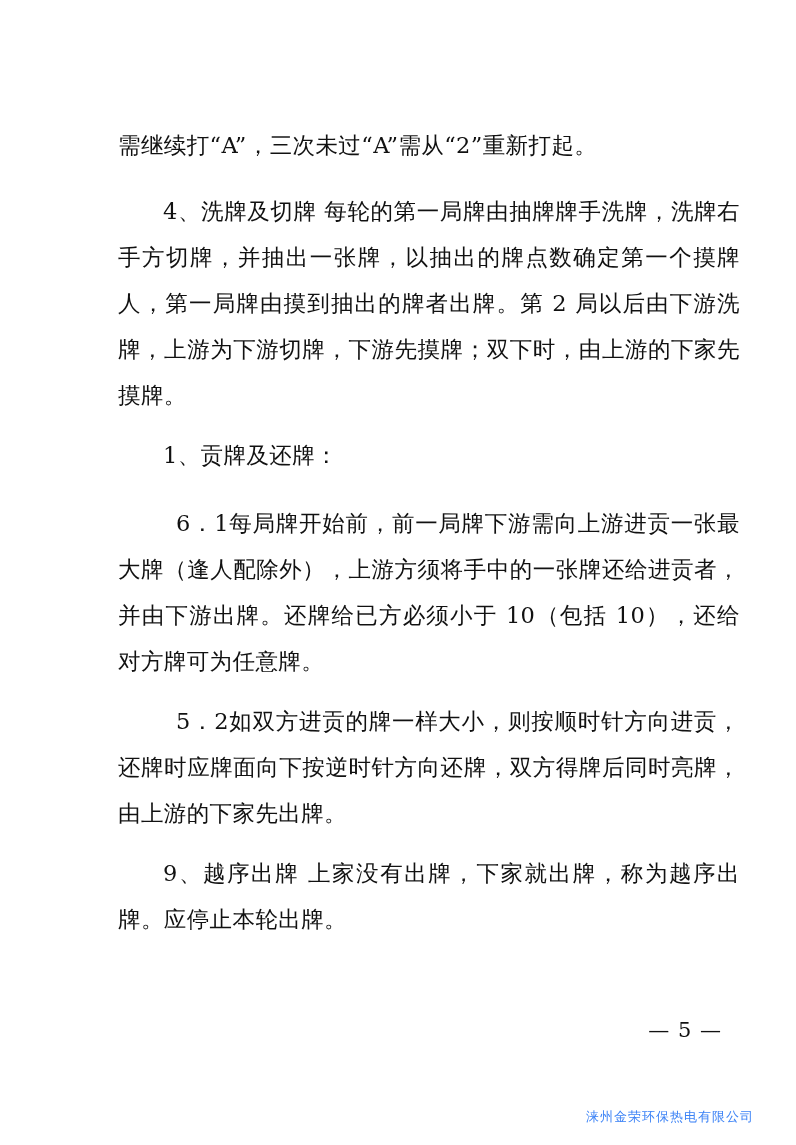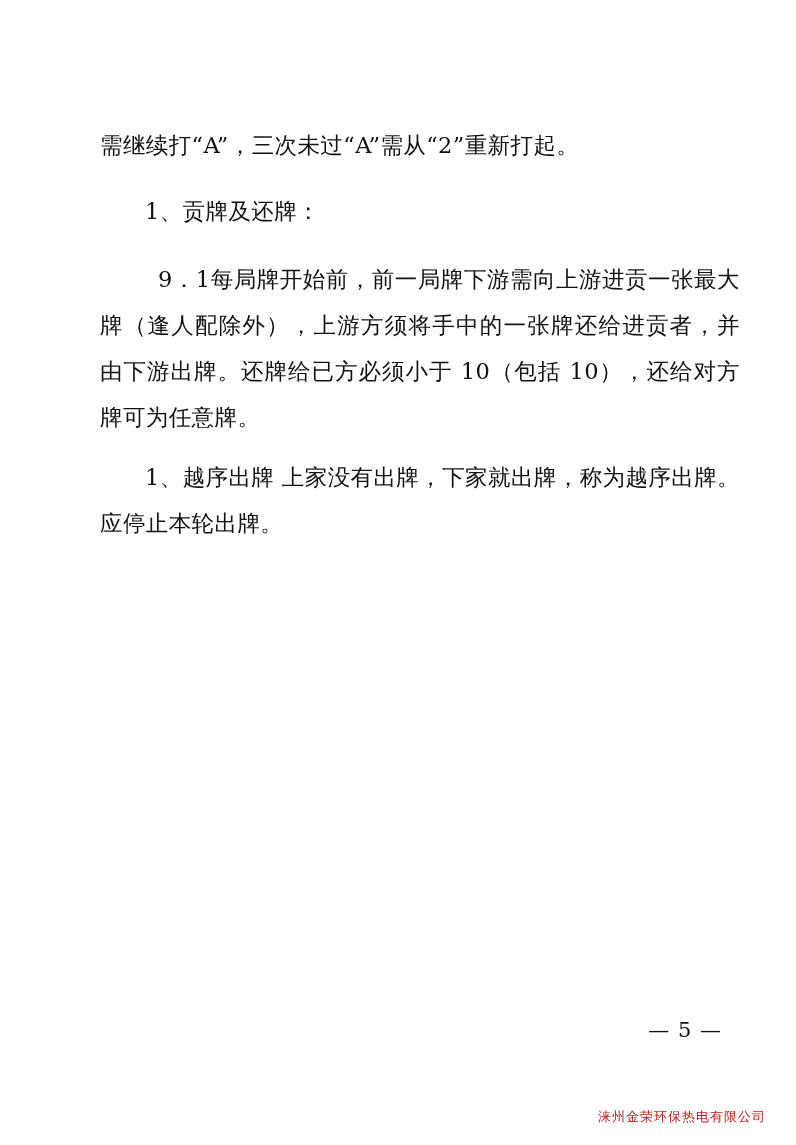--- a/index.html
+++ b/index.html
@@ -25,21 +25,21 @@
     position: absolute;
     left: 100px;
     top: 122px;
     width: 640px;
   }
   .para {
     font-size: 22.5px;
     line-height: 46px;
     letter-spacing: 0.4px;
     text-align: justify;
-    margin: 0 0 14px 0;
+    margin: 0 0 14px 18px;
     color: #111111;
     text-justify: inter-ideograph;
   }
   .para.indent2 {
     text-indent: 45px;
   }
   .para.indent3 {
     text-indent: 58px;
   }
   .para.first {
@@ -52,24 +52,24 @@
   .page-number {
     position: absolute;
     right: 74px;
     top: 1018px;
     font-size: 21px;
     color: #111111;
     letter-spacing: 1px;
   }
   .footer-stamp {
     position: absolute;
-    right: 30px;
+    right: 42px;
     top: 1108px;
     font-size: 13px;
-    color: #b91c1c;
+    color: #3b82f6;
     letter-spacing: 1px;
     font-family: "DejaVu Sans", "Liberation Sans", sans-serif;
   }
   .edge-left {
     position: absolute;
     left: 0;
     top: 0;
     width: 18px;
     height: 1145px;
     background: #ffffff;
@@ -77,21 +77,23 @@
 </style>
 </head>
 <body>
 
 <div class="page">
 
   <div class="edge-left"></div>
 
   <div class="content">
     <p class="para first">需继续打“A”，三次未过“A”需从“2”重新打起。</p>
+    <p class="para indent2">4、洗牌及切牌 每轮的第一局牌由抽牌牌手洗牌，洗牌右手方切牌，并抽出一张牌，以抽出的牌点数确定第一个摸牌人，第一局牌由摸到抽出的牌者出牌。第 2 局以后由下游洗牌，上游为下游切牌，下游先摸牌；双下时，由上游的下家先摸牌。</p>
     <p class="para indent2 gap-lg">1、贡牌及还牌：</p>
-    <p class="para indent3">9．1每局牌开始前，前一局牌下游需向上游进贡一张最大牌（逢人配除外），上游方须将手中的一张牌还给进贡者，并由下游出牌。还牌给已方必须小于 10（包括 10），还给对方牌可为任意牌。</p>
-    <p class="para indent2">1、越序出牌 上家没有出牌，下家就出牌，称为越序出牌。应停止本轮出牌。</p>
+    <p class="para indent3">6．1每局牌开始前，前一局牌下游需向上游进贡一张最大牌（逢人配除外），上游方须将手中的一张牌还给进贡者，并由下游出牌。还牌给已方必须小于 10（包括 10），还给对方牌可为任意牌。</p>
+    <p class="para indent3">5．2如双方进贡的牌一样大小，则按顺时针方向进贡，还牌时应牌面向下按逆时针方向还牌，双方得牌后同时亮牌，由上游的下家先出牌。</p>
+    <p class="para indent2">9、越序出牌 上家没有出牌，下家就出牌，称为越序出牌。应停止本轮出牌。</p>
   </div>
 
   <div class="page-number">— 5 —</div>
   <div class="footer-stamp">涞州金荣环保热电有限公司</div>
 
 </div>
 
 </body></html>

